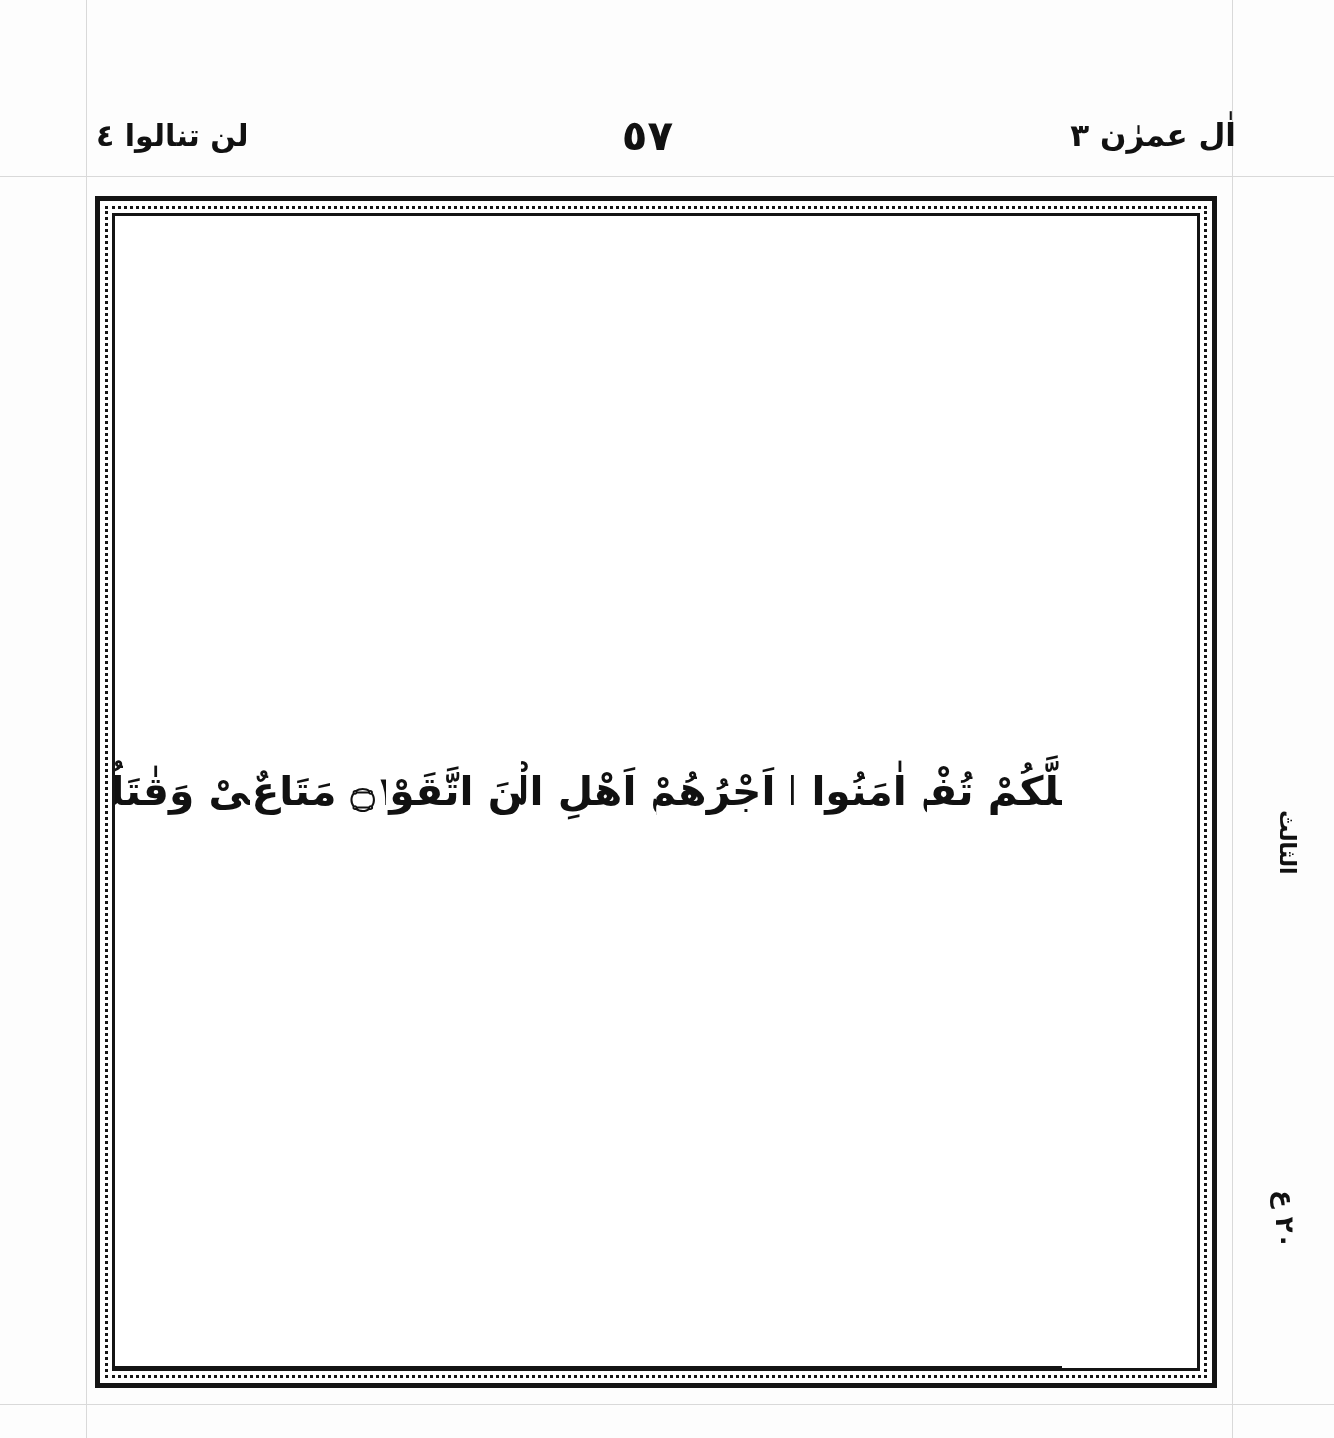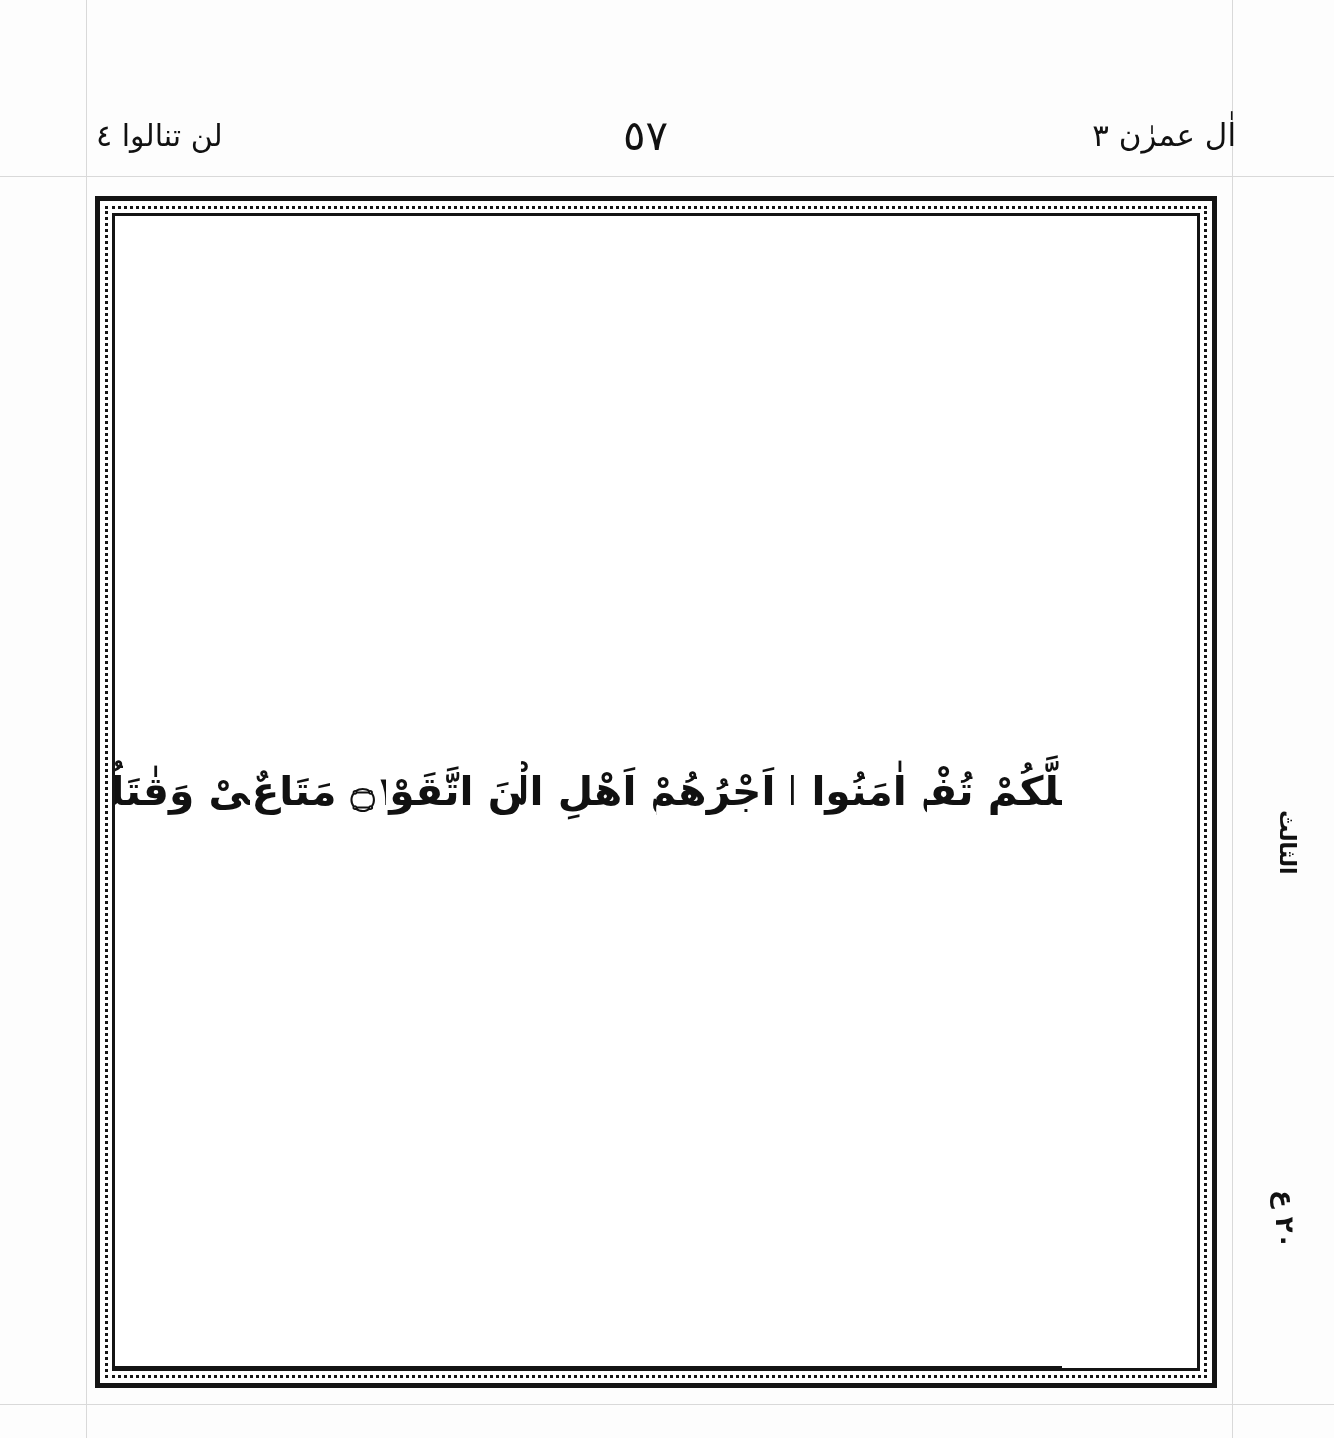--- a/index.html
+++ b/index.html
@@ -43,28 +43,28 @@
     top: 104px;
     width: 1140px;
     height: 62px;
     display: flex;
     align-items: center;
     justify-content: space-between;
     direction: rtl;
   }
   .header span {
     font-size: 30px;
-    font-weight: 400;
+    font-weight: 700;
     letter-spacing: 0.5px;
     white-space: nowrap;
   }
   .header .surah-name { font-size: 31px; margin-left: 24px; }
   .header .page-number {
     font-size: 42px;
-    font-weight: 400;
+    font-weight: 700;
     letter-spacing: 2px;
   }
   .header .juz-name { font-size: 30px; }
 
   
   .text-frame {
     position: absolute;
     left: 95px;
     top: 196px;
     width: 1122px;

